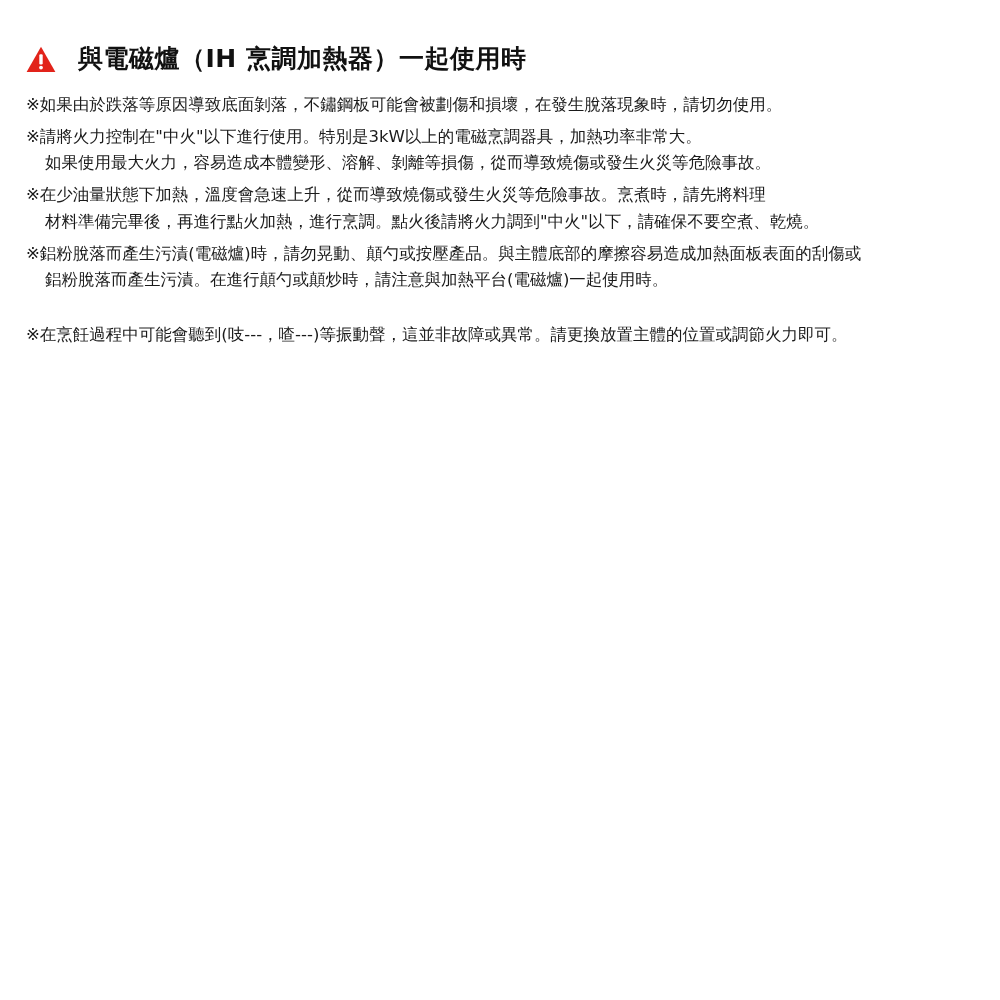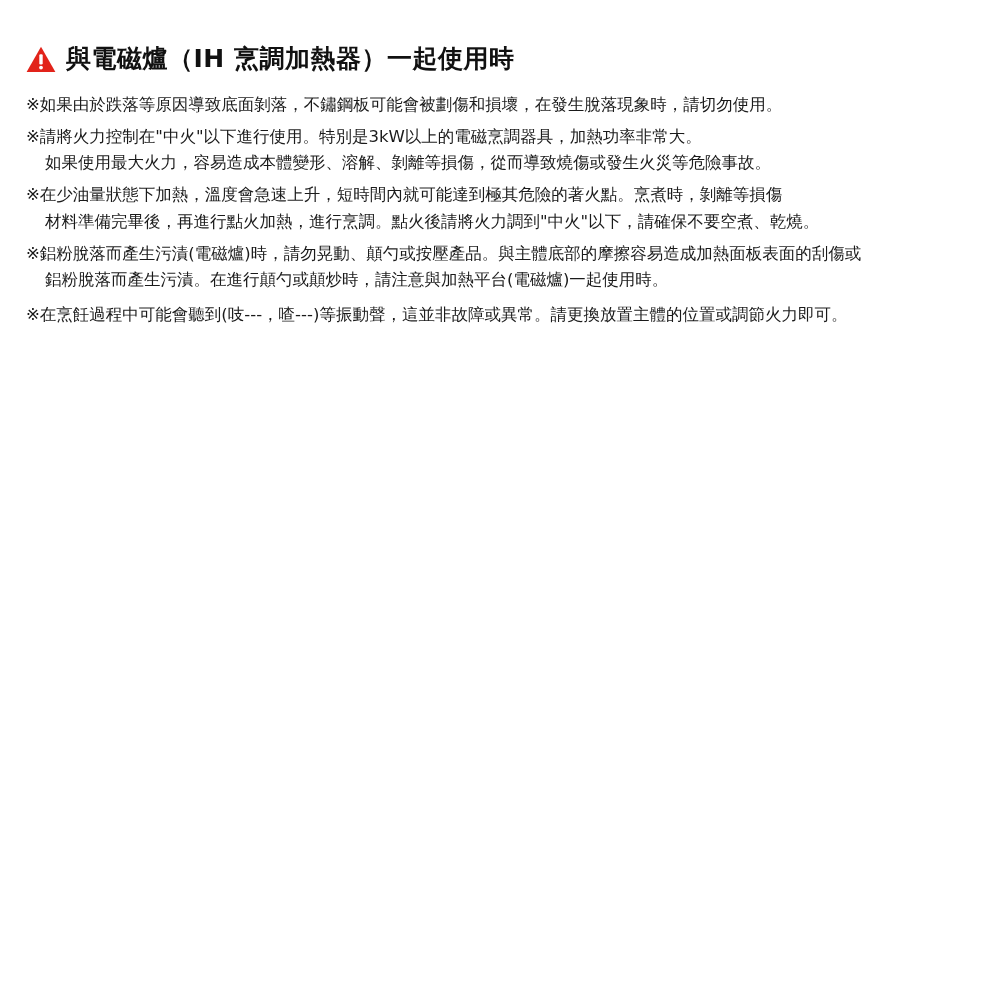--- a/index.html
+++ b/index.html
@@ -19,21 +19,21 @@
     width: 1000px;
     height: 1000px;
     box-sizing: border-box;
     padding: 44px 26px 0 26px;
   }
 
   
   .heading {
     display: flex;
     align-items: center;
-    gap: 10px;
+    gap: 22px;
     margin: 0 0 18px 0;
   }
   .warn-icon {
     flex: 0 0 auto;
     width: 30px;
     height: 27px;
     display: block;
   }
   .heading-text {
     font-size: 25px;
@@ -57,21 +57,21 @@
   }
   .note .ln {
     display: block;
     white-space: nowrap;
   }
   
   .note .ln.cont {
     padding-left: 19px;
   }
   .note.gap-before {
-    margin-top: 8px;
+    margin-top: 28px;
   }
 </style>
 </head>
 <body>
 
 <div class="page">
 
   <div class="heading">
     <svg class="warn-icon" viewBox="0 0 30 27" aria-hidden="true">
       <path d="M15 0.8 L29.4 26 L0.6 26 Z" fill="#e2231a"></path>
@@ -83,21 +83,21 @@
 
   <div class="notes">
       <div class="note">
         <span class="ln">※如果由於跌落等原因導致底面剝落，不鏽鋼板可能會被劃傷和損壞，在發生脫落現象時，請切勿使用。</span>
       </div>
       <div class="note">
         <span class="ln">※請將火力控制在"中火"以下進行使用。特別是3kW以上的電磁烹調器具，加熱功率非常大。</span>
         <span class="ln cont">如果使用最大火力，容易造成本體變形、溶解、剝離等損傷，從而導致燒傷或發生火災等危險事故。</span>
       </div>
       <div class="note">
-        <span class="ln">※在少油量狀態下加熱，溫度會急速上升，短時間內就可能達到極其危險的著火點。烹煮時，剝離等損傷</span>
+        <span class="ln">※在少油量狀態下加熱，溫度會急速上升，從而導致燒傷或發生火災等危險事故。烹煮時，請先將料理</span>
         <span class="ln cont">材料準備完畢後，再進行點火加熱，進行烹調。點火後請將火力調到"中火"以下，請確保不要空煮、乾燒。</span>
       </div>
       <div class="note">
         <span class="ln">※鋁粉脫落而產生污漬(電磁爐)時，請勿晃動、顛勺或按壓產品。與主體底部的摩擦容易造成加熱面板表面的刮傷或</span>
         <span class="ln cont">鋁粉脫落而產生污漬。在進行顛勺或顛炒時，請注意與加熱平台(電磁爐)一起使用時。</span>
       </div>
       <div class="note gap-before">
         <span class="ln">※在烹飪過程中可能會聽到(吱---，喳---)等振動聲，這並非故障或異常。請更換放置主體的位置或調節火力即可。</span>
       </div>
     </div>

